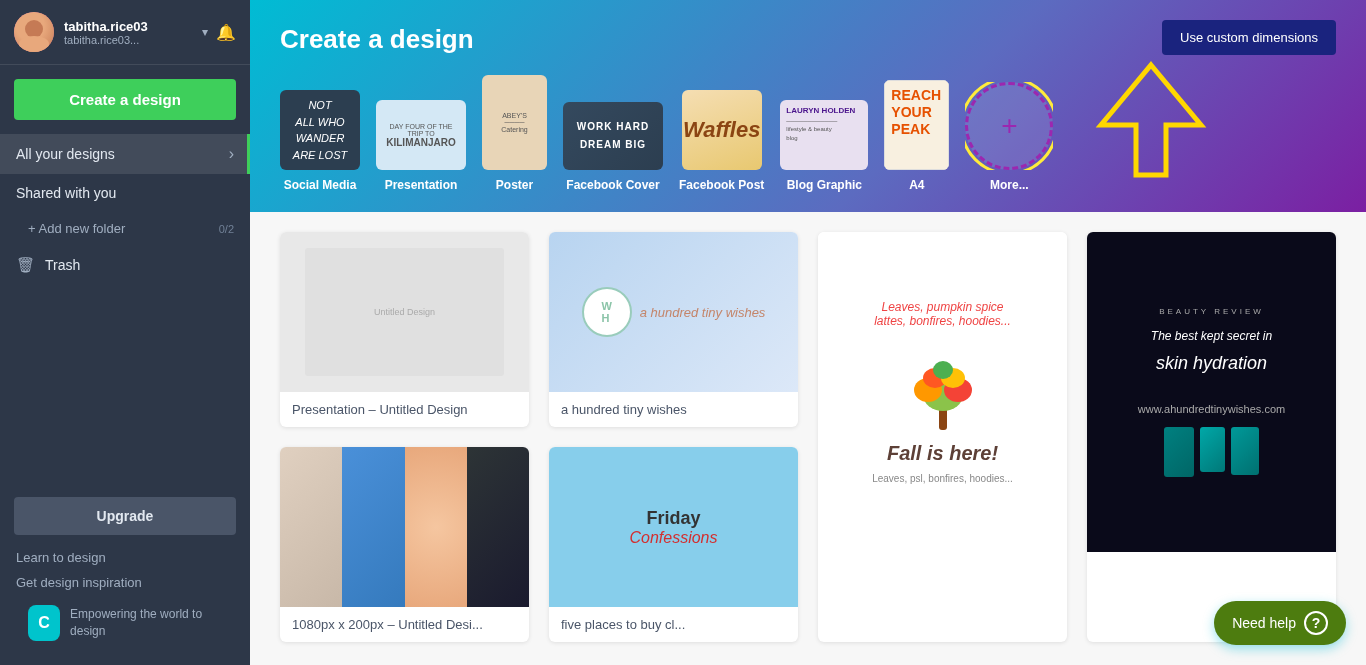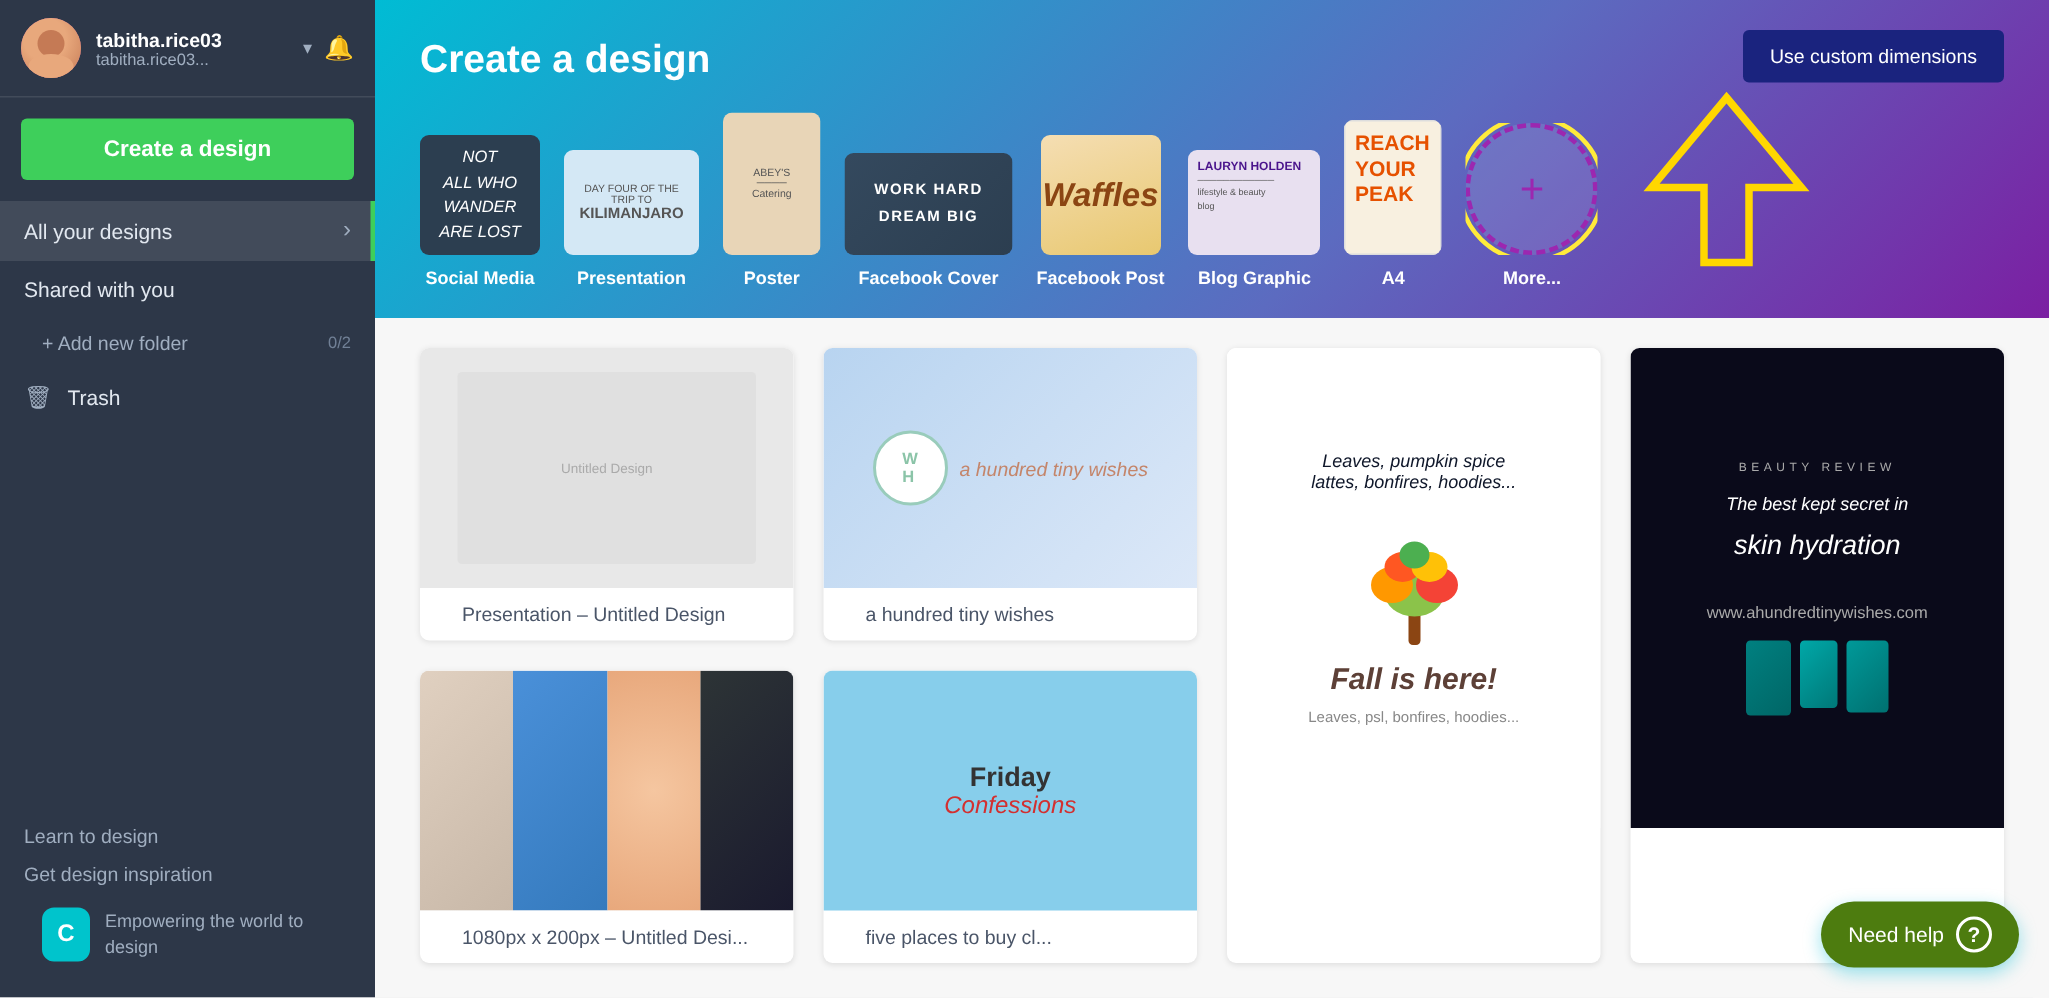--- a/index.html
+++ b/index.html
@@ -229,21 +229,21 @@
       box-shadow: 0 1px 4px rgba(0,0,0,0.1);
       cursor: pointer;
     }
     .card-thumb {
       width: 100%;
       height: 160px;
       position: relative;
       overflow: hidden;
     }
     .card-label {
-      padding: 10px 28px;
+      padding: 10px 12px;
       font-size: 13px;
       color: #4a5568;
       font-weight: 400;
     }
 
     
     .card-presentation-bg {
       background: #e8e8e8;
       display: flex; align-items: center; justify-content: center;
     }
@@ -371,20 +371,21 @@
       <span>+ Add new folder</span>
       <span class="folder-badge">0/2</span>
     </div>
     <div class="nav-item">
       <span class="nav-icon">🗑</span>
       <span>Trash</span>
     </div>
   </div>
 
   <div class="sidebar-bottom">
+    <button class="upgrade-btn">Upgrade</button>
     <span class="sidebar-link">Learn to design</span>
     <span class="sidebar-link">Get design inspiration</span>
     <div class="canva-brand">
       <div class="canva-logo">
         <span>C</span>
       </div>
       <div class="canva-text">Empowering the world to design</div>
     </div>
   </div>
 </div>
@@ -419,21 +420,21 @@
         <div class="design-type-thumb">
           <div style="width:65px;height:95px;background:#e8d5b7;display:flex;align-items:center;justify-content:center;font-size:7px;color:#555;text-align:center;padding:4px;">
             <div>ABEY'S<br>────<br>Catering</div>
           </div>
         </div>
         <span class="design-type-label">Poster</span>
       </div>
 
       <div class="design-type">
         <div class="design-type-thumb">
-          <div class="facebook-cover-inner" style="width:112px;height:68px;">
+          <div class="facebook-cover-inner" style="width:100px;height:68px;">
             <div>WORK HARD<br>DREAM BIG</div>
           </div>
         </div>
         <span class="design-type-label">Facebook Cover</span>
       </div>
 
       <div class="design-type">
         <div class="design-type-thumb">
           <div class="fbpost-content" style="width:80px;height:80px;">
             <span class="waffle-text">Waffles</span>
@@ -492,21 +493,21 @@
       <div class="design-card">
         <div class="card-thumb card-wishes-bg">
           <div class="wishes-logo">W<br>H</div>
           <span class="wishes-text-logo">a hundred tiny wishes</span>
         </div>
         <div class="card-label">a hundred tiny wishes</div>
       </div>
 
       <div class="design-card" style="grid-row: span 2;">
         <div class="card-thumb card-fall-bg" style="height:320px;flex-direction:column;padding:20px;">
-          <div style="font-size:12px;color:#0f172a;text-align:center;margin-bottom:12px;font-style:italic;">Leaves, pumpkin spice<br>lattes, bonfires, hoodies...</div>
+          <div style="font-size:12px;color:#ef4444;text-align:center;margin-bottom:12px;font-style:italic;">Leaves, pumpkin spice<br>lattes, bonfires, hoodies...</div>
 
           <svg viewBox="0 0 80 90" width="80" height="90">
 
             <rect x="36" y="65" width="8" height="25" fill="#8b4513" rx="3"></rect>
 
             <ellipse cx="40" cy="55" rx="20" ry="16" fill="#8bc34a"></ellipse>
             <ellipse cx="25" cy="50" rx="14" ry="12" fill="#ff9800"></ellipse>
             <ellipse cx="55" cy="50" rx="14" ry="12" fill="#f44336"></ellipse>
             <ellipse cx="32" cy="38" rx="12" ry="10" fill="#ff5722"></ellipse>
             <ellipse cx="50" cy="38" rx="12" ry="10" fill="#ffc107"></ellipse>

